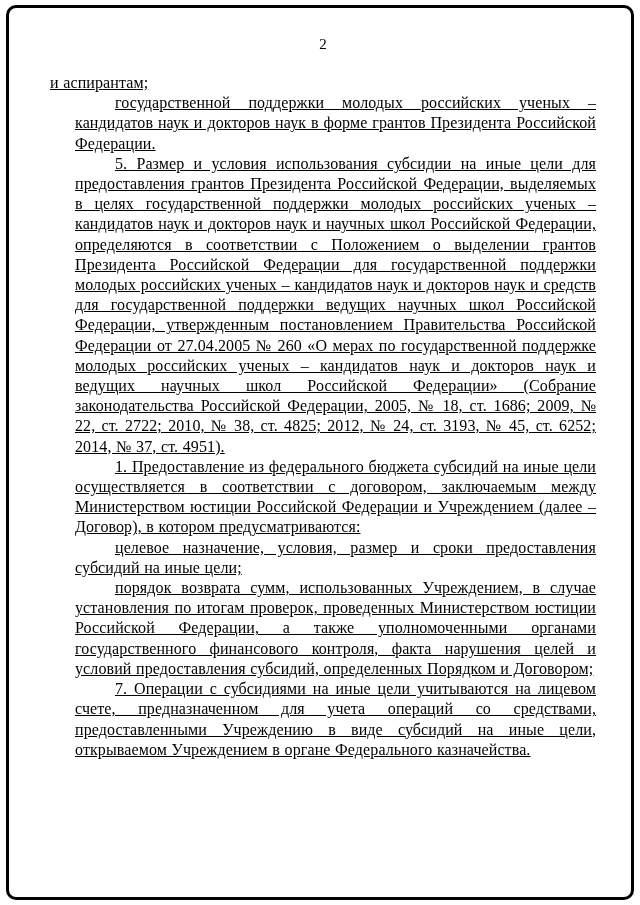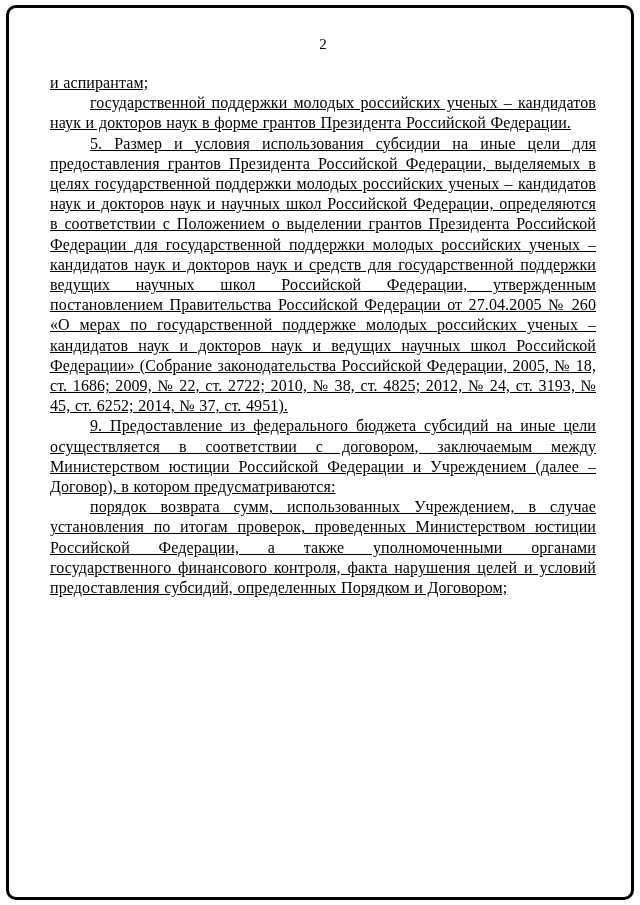--- a/index.html
+++ b/index.html
@@ -45,28 +45,31 @@
     margin: 0;
     font-size: 16px;
     line-height: 20.2px;
     text-align: justify;
     letter-spacing: 0.1px;
     word-spacing: 0.5px;
     text-decoration: underline;
   }
   .para.indent {
     text-indent: 40px;
+    margin-left: 25px;
   }
 </style>
 </head>
 <body>
 
 <div class="scan-page">
   <div class="page-frame"></div>
   <div class="content">
     <div class="page-number">2</div>
     <p class="para">и аспирантам;</p>
     <p class="para indent">государственной поддержки молодых российских ученых – кандидатов наук и докторов наук в форме грантов Президента Российской Федерации.</p>
     <p class="para indent">5. Размер и условия использования субсидии на иные цели для предоставления грантов Президента Российской Федерации, выделяемых в целях государственной поддержки молодых российских ученых – кандидатов наук и докторов наук и научных школ Российской Федерации, определяются в соответствии с Положением о выделении грантов Президента Российской Федерации для государственной поддержки молодых российских ученых – кандидатов наук и докторов наук и средств для государственной поддержки ведущих научных школ Российской Федерации, утвержденным постановлением Правительства Российской Федерации от 27.04.2005 № 260 «О мерах по государственной поддержке молодых российских ученых – кандидатов наук и докторов наук и ведущих научных школ Российской Федерации» (Собрание законодательства Российской Федерации, 2005, № 18, ст. 1686; 2009, № 22, ст. 2722; 2010, № 38, ст. 4825; 2012, № 24, ст. 3193, № 45, ст. 6252; 2014, № 37, ст. 4951).</p>
-    <p class="para indent">9. Предоставление из федерального бюджета субсидий на иные цели осуществляется в соответствии с договором, заключаемым между Министерством юстиции Российской Федерации и Учреждением (далее – Договор), в котором предусматриваются:</p>
+    <p class="para indent">1. Предоставление из федерального бюджета субсидий на иные цели осуществляется в соответствии с договором, заключаемым между Министерством юстиции Российской Федерации и Учреждением (далее – Договор), в котором предусматриваются:</p>
+    <p class="para indent">целевое назначение, условия, размер и сроки предоставления субсидий на иные цели;</p>
     <p class="para indent">порядок возврата сумм, использованных Учреждением, в случае установления по итогам проверок, проведенных Министерством юстиции Российской Федерации, а также уполномоченными органами государственного финансового контроля, факта нарушения целей и условий предоставления субсидий, определенных Порядком и Договором;</p>
+    <p class="para indent">7. Операции с субсидиями на иные цели учитываются на лицевом счете, предназначенном для учета операций со средствами, предоставленными Учреждению в виде субсидий на иные цели, открываемом Учреждением в органе Федерального казначейства.</p>
   </div>
 </div>
 
 </body></html>

